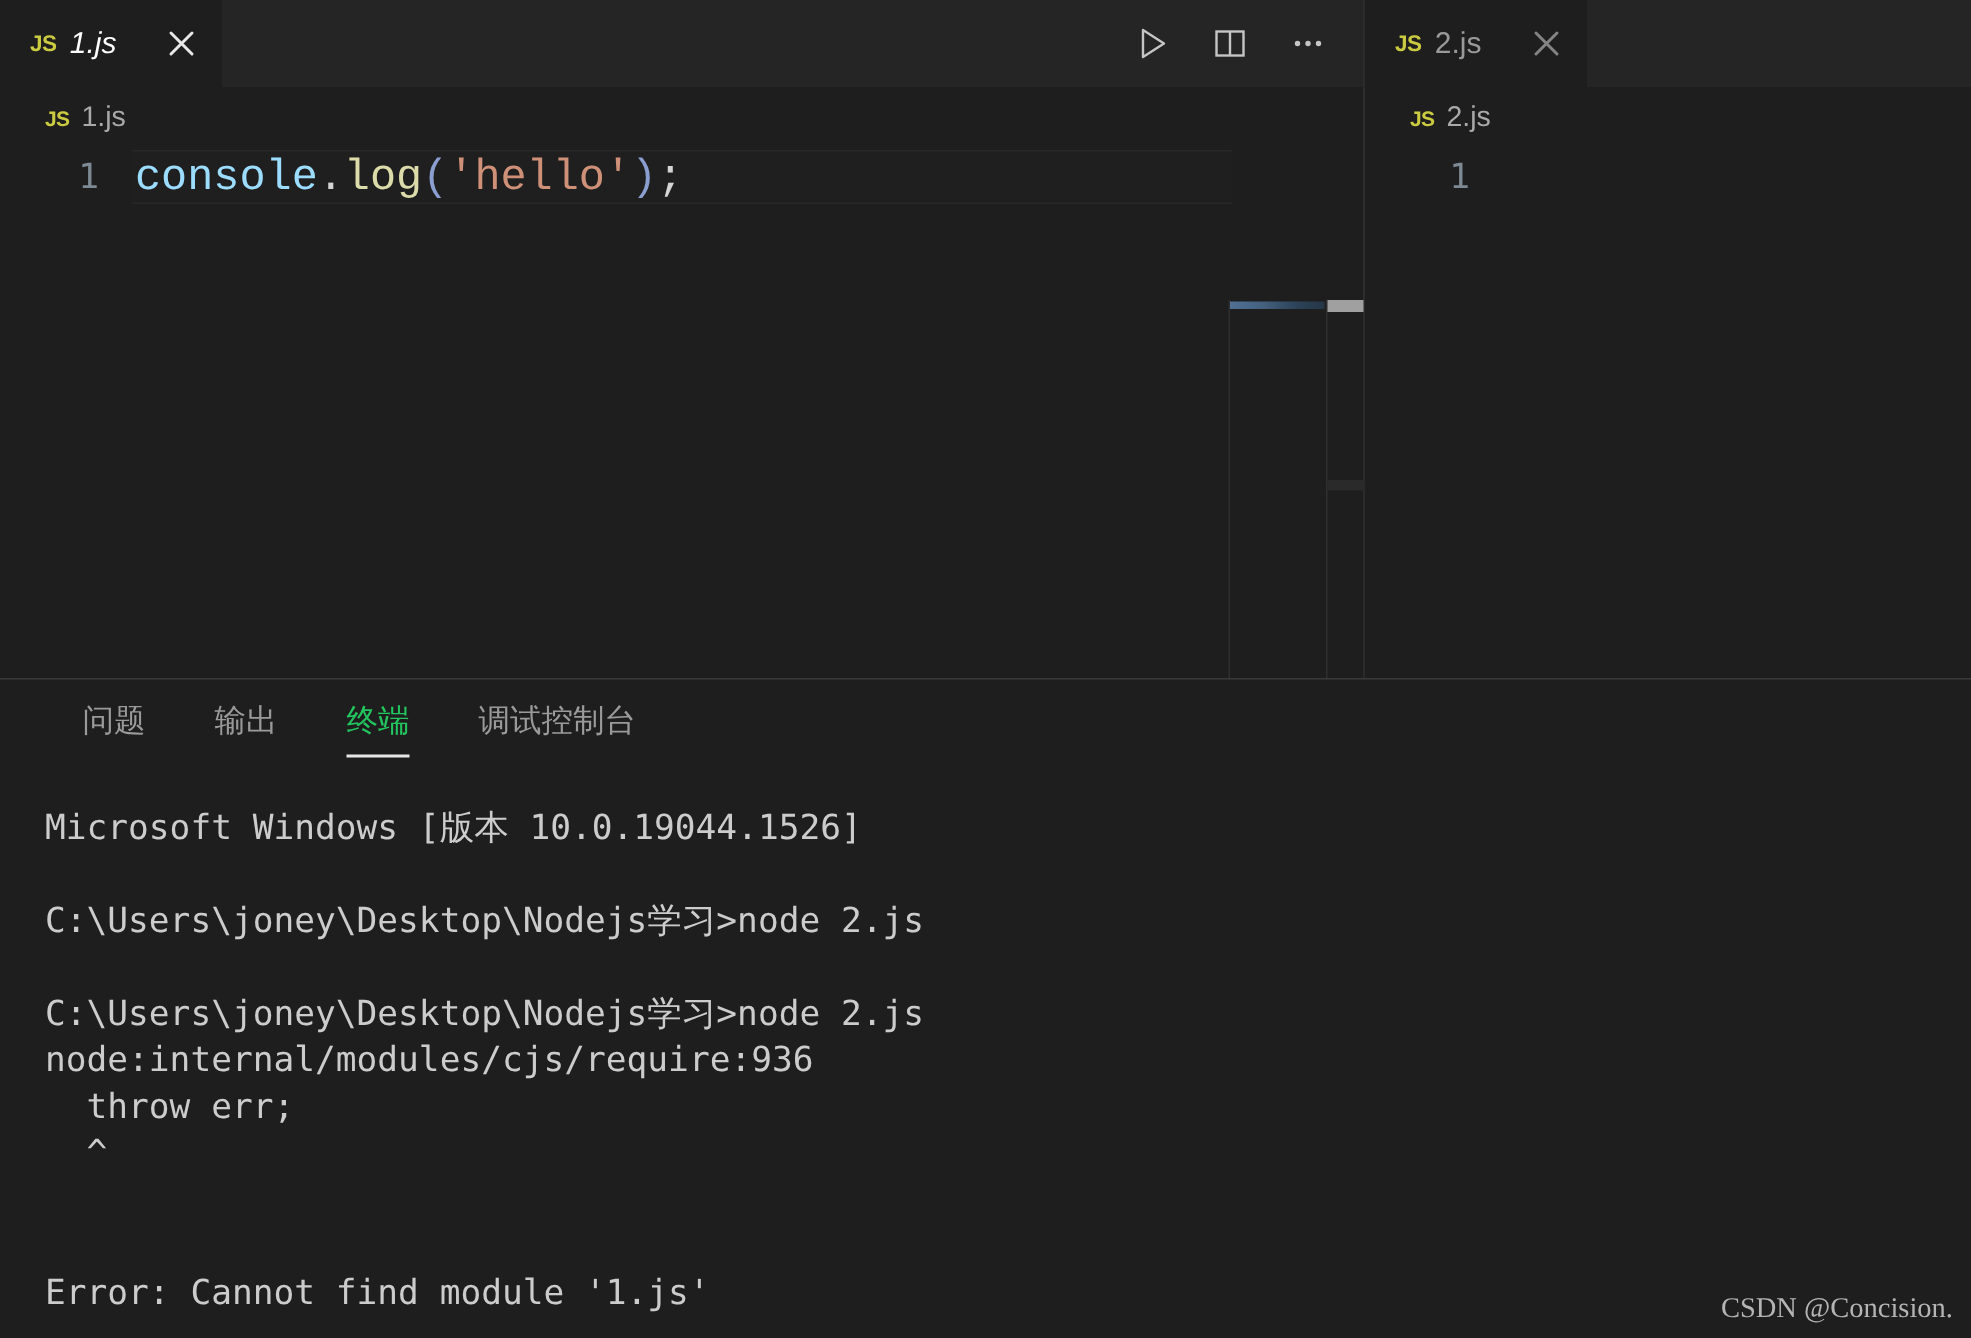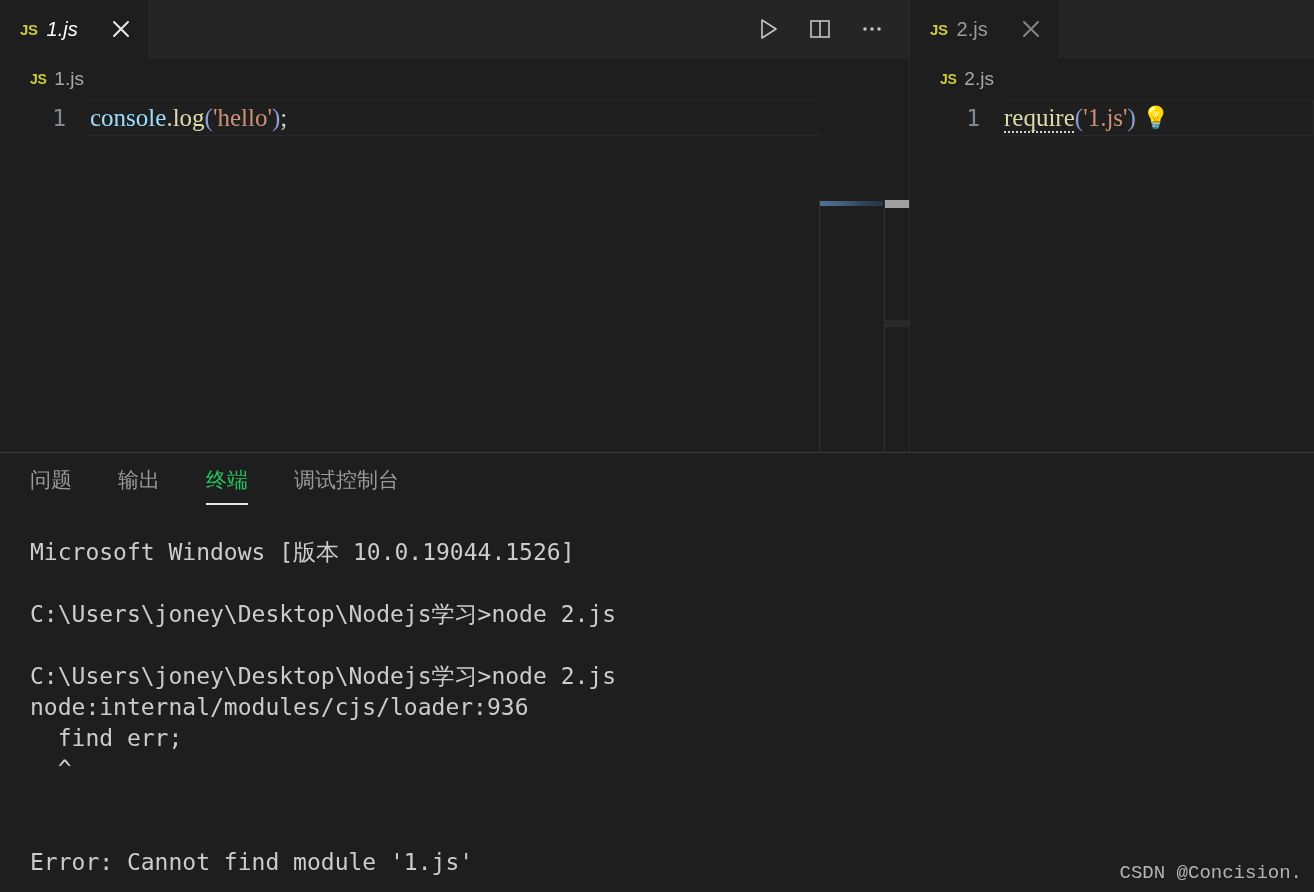--- a/index.html
+++ b/index.html
@@ -78,21 +78,21 @@
     font-family: "DejaVu Sans Mono", monospace; font-size: 23px; color: #7d8a94;
   }
   .group-right .line-no { width: 92px; }
   .code-line-box {
     position: relative; flex: 1; height: 36px; display: flex; align-items: center;
     border: 1px solid #282828; border-left: none; border-right: none;
     background: #1f1f1f; margin-right: 88px;
   }
   .group-right .code-line-box { margin-right: 0; border-right: 1px solid #282828; }
   .code-text {
-    font-family: Liberation Serif, serif; font-size: 25px;
+    font-family: Liberation Mono, monospace; font-size: 29px;
     white-space: pre; padding-left: 2px;
   }
   .tok-var   { color: #9cdcfe; }
   .tok-fn    { color: #dcdcaa; }
   .tok-punct { color: #d4d4d4; }
   .tok-paren { color: #8a9fd0; }
   .tok-str   { color: #ce9178; }
   .squiggle {
     position: relative;
     text-decoration: underline dotted #d4d4d4;
@@ -113,41 +113,41 @@
     border-left: 1px solid #2f2f2f; cursor: pointer;
   }
   .scroll-thumb { position: absolute; left: 0; top: 0; width: 25px; height: 8px; background: #a0a0a0; }
   .overview-deco { position: absolute; left: 0; width: 25px; height: 7px; background: #2a2a2a; }
 
   
   .panel {
     position: absolute; left: 0; top: 452px; width: 1314px; height: 440px;
     background: #1e1e1e; border-top: 1px solid #3a3a3a;
   }
-  .panel-tabs { display: flex; align-items: center; height: 58px; padding-left: 30px; gap: 46px; }
+  .panel-tabs { display: flex; align-items: center; height: 58px; padding-left: 30px; gap: 46px; margin-left: 25px; }
   .panel-tab {
     position: relative; font-size: 21px; color: #9a9a9a; cursor: pointer;
     font-family: "Liberation Sans", sans-serif; padding-bottom: 4px;
   }
   .panel-tab.active { color: #22c55e; }
   .panel-tab.active::after {
     content: ""; position: absolute; left: 0; right: 0; bottom: -7px; height: 2px; background: #e7e7e7;
   }
   .terminal {
     position: relative; padding: 26px 15px 0 30px; height: 382px; overflow: hidden;
   }
   .term-line {
     font-family: "DejaVu Sans Mono", monospace; font-size: 23px; color: #cccccc;
     white-space: pre; height: 31px; line-height: 31px;
   }
   .term-line.blank { color: transparent; }
 
   .watermark {
     position: absolute; right: 12px; bottom: 8px;
-    font-size: 19px; color: #b4b4b4; font-family: Liberation Mono, monospace;
+    font-size: 19px; color: #b4b4b4; font-family: Liberation Serif, serif;
     pointer-events: none;
   }
 </style>
 </head>
 <body>
 
 <div id="app">
 
   <div class="editor-area">
 
@@ -229,45 +229,41 @@
       <div class="breadcrumbs">
         <span class="crumb">
           <span class="js-icon">JS</span>
           <span class="crumb-label">2.js</span>
         </span>
       </div>
 
       <div class="code-surface">
         <div class="code-row">
           <span class="line-no">1</span>
-          <span class="code-line-box">
-            <span class="code-text"><span class="tok-fn squiggle">require</span><span class="tok-paren">(</span><span class="tok-str">'1.js'</span><span class="tok-paren">)</span></span>
-            <span class="lightbulb">💡</span>
-          </span>
         </div>
       </div>
     </div>
   </div>
 
   <div class="panel">
     <div class="panel-tabs">
       <span class="panel-tab">问题</span>
       <span class="panel-tab">输出</span>
       <span class="panel-tab active">终端</span>
       <span class="panel-tab">调试控制台</span>
     </div>
 
     <div class="terminal">
       <div class="term-line">Microsoft Windows [版本 10.0.19044.1526]</div>
       <div class="term-line blank"></div>
       <div class="term-line">C:\Users\joney\Desktop\Nodejs学习&gt;node 2.js</div>
       <div class="term-line blank"></div>
       <div class="term-line">C:\Users\joney\Desktop\Nodejs学习&gt;node 2.js</div>
-      <div class="term-line">node:internal/modules/cjs/loader:936</div>
-      <div class="term-line">  find err;</div>
+      <div class="term-line">node:internal/modules/cjs/require:936</div>
+      <div class="term-line">  throw err;</div>
       <div class="term-line">  ^</div>
       <div class="term-line blank"></div>
       <div class="term-line blank"></div>
       <div class="term-line">Error: Cannot find module '1.js'</div>
     </div>
   </div>
 
   <div class="watermark">CSDN @Concision.</div>
 </div>
 

